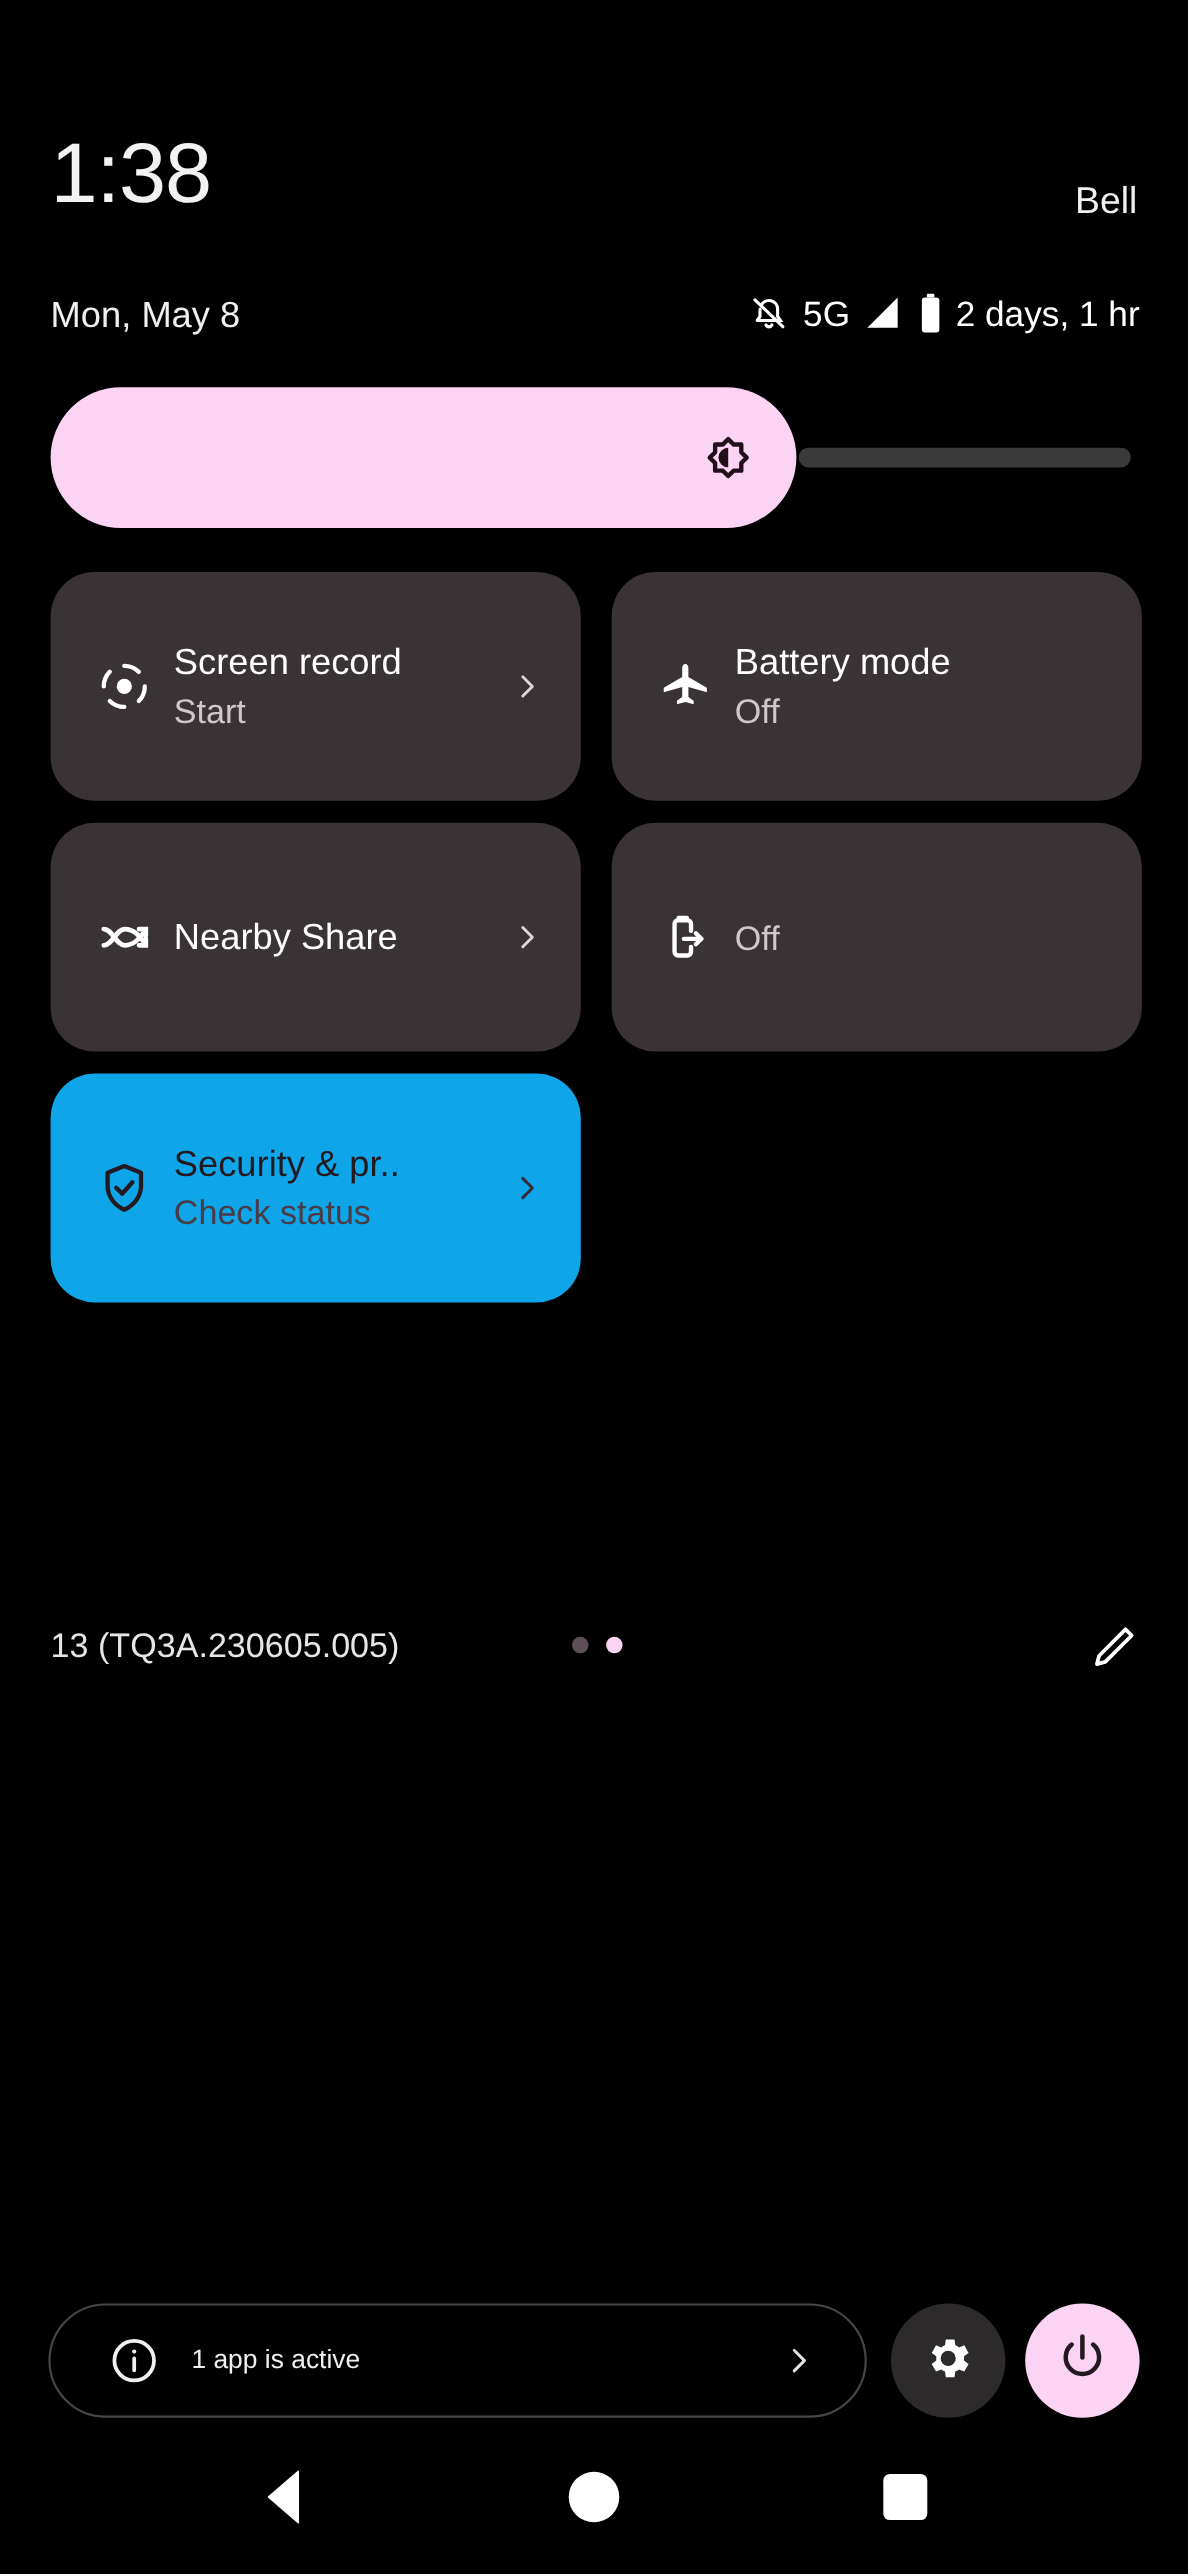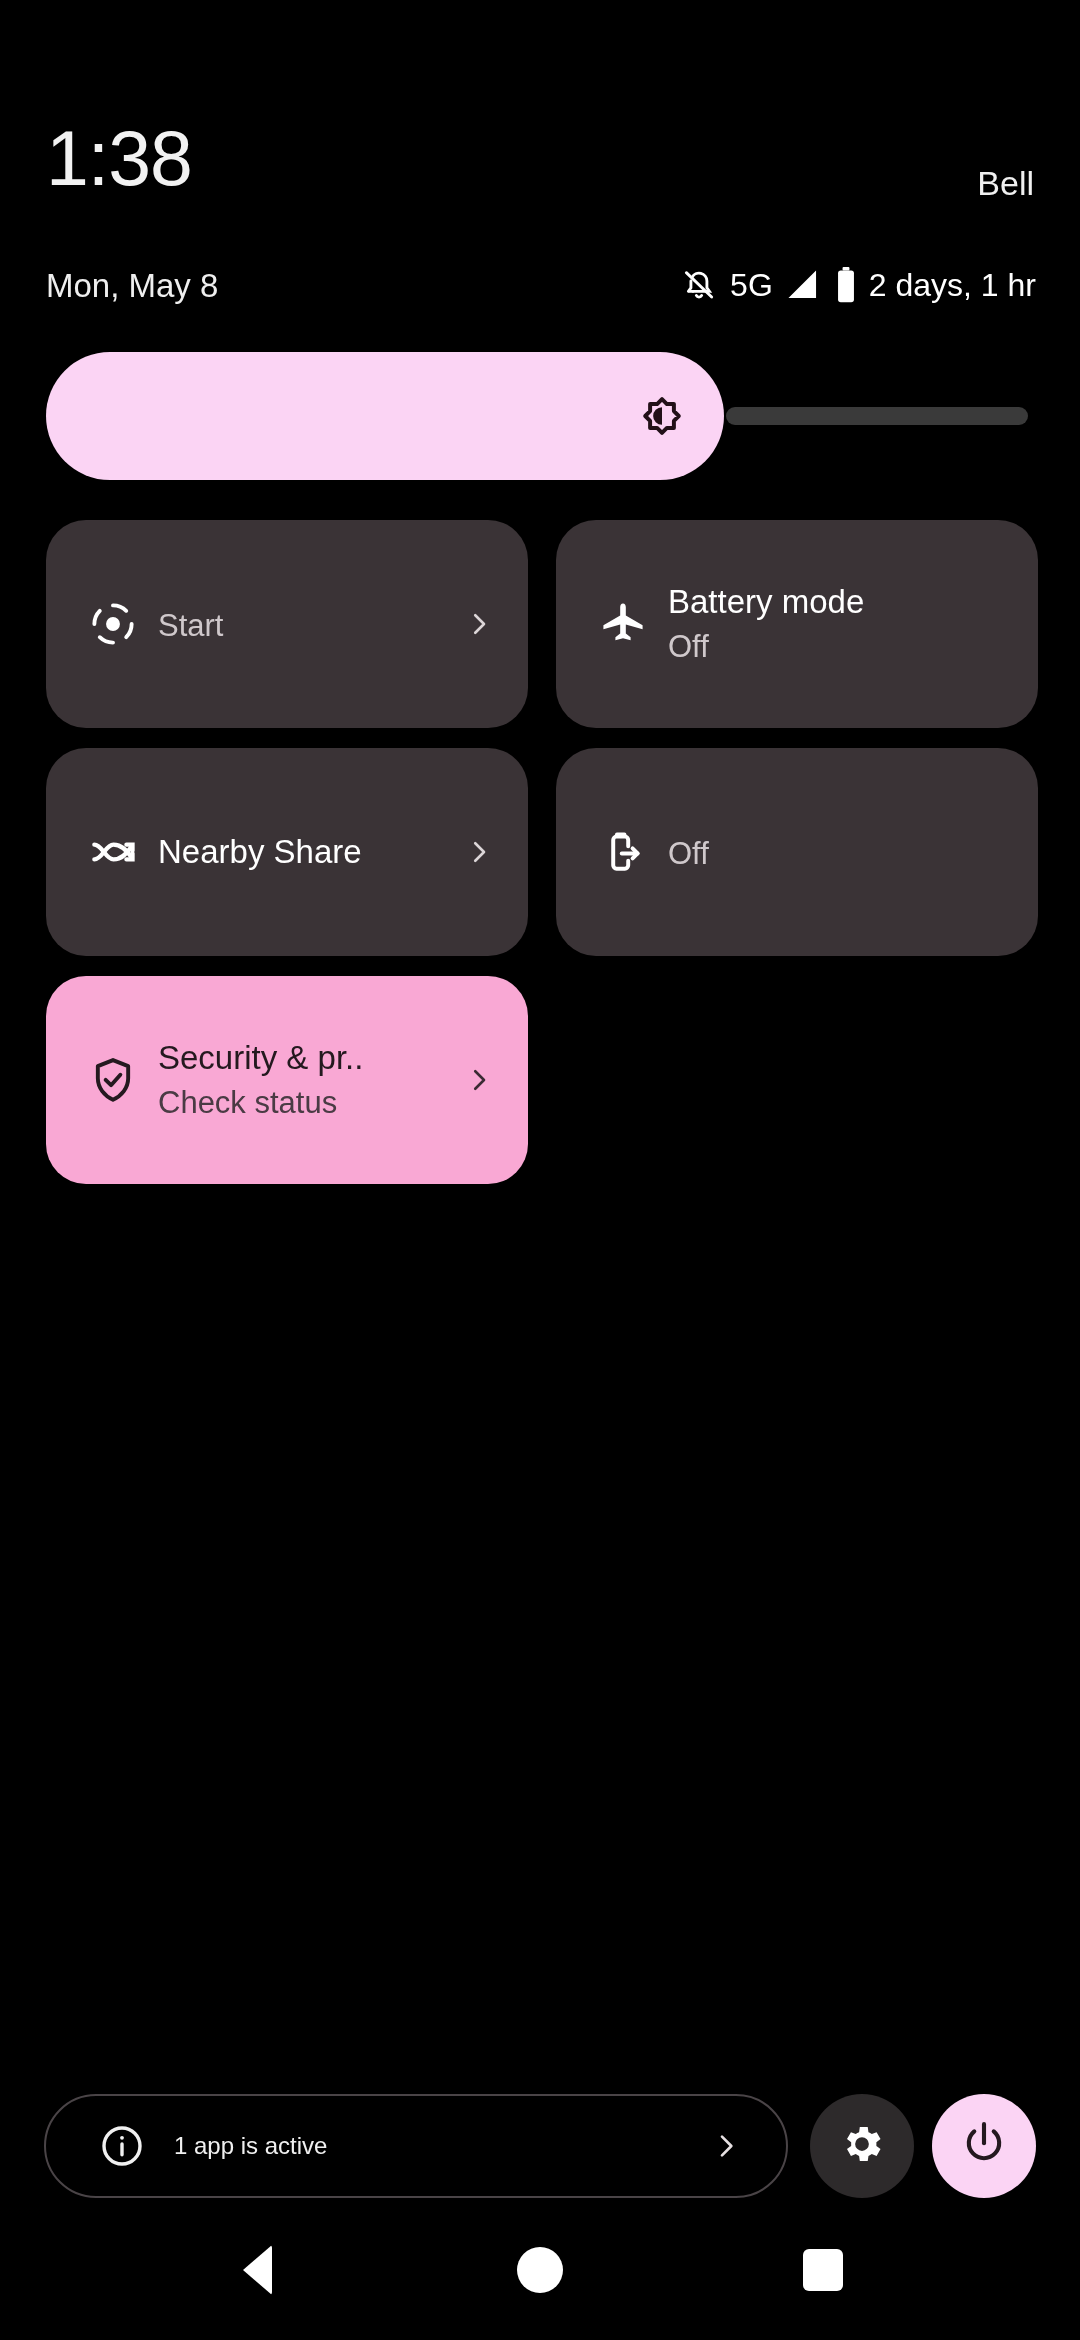--- a/index.html
+++ b/index.html
@@ -140,21 +140,21 @@
     background: #3a3336;
     box-sizing: border-box;
     display: flex;
     align-items: center;
   }
   .tile.col-l { left: 0; }
   .tile.col-r { left: 510px; }
   .tile.row-1 { top: 0; }
   .tile.row-2 { top: 228px; }
   .tile.row-3 { top: 456px; }
-  .tile.accent { background: #f9a8d4; }
+  .tile.accent { background: #0ea5e9; }
 
   .tile-icon {
     position: absolute;
     left: 40px;
     top: 50%;
     transform: translateY(-50%);
     width: 54px;
     height: 54px;
     display: flex;
     align-items: center;
@@ -397,20 +397,21 @@
       <div class="tile-icon">
         <svg width="52" height="52" viewBox="0 0 24 24" fill="none" stroke="#ffffff" stroke-width="1.8" stroke-linecap="round">
           <circle cx="12" cy="12" r="3.2" fill="#ffffff" stroke="none"></circle>
           <path d="M12 3.4 a8.6 8.6 0 0 1 6.1 2.5"></path>
           <path d="M20.6 12 a8.6 8.6 0 0 1 -2.5 6.1"></path>
           <path d="M12 20.6 a8.6 8.6 0 0 1 -6.1 -2.5"></path>
           <path d="M3.4 12 a8.6 8.6 0 0 1 2.5 -6.1"></path>
         </svg>
       </div>
       <div class="tile-text">
+        <div class="tile-title">Screen record</div>
         <div class="tile-sub">Start</div>
       </div>
       <div class="tile-chevron">
         <svg width="30" height="30" viewBox="0 0 24 24" fill="none" stroke="#dcd6d8" stroke-width="2.1" stroke-linecap="round" stroke-linejoin="round">
           <path d="M9 5 16 12 9 19"></path>
         </svg>
       </div>
     </div>
 
     <div class="tile col-r row-1">
@@ -470,20 +471,32 @@
         <div class="tile-sub">Check status</div>
       </div>
       <div class="tile-chevron">
         <svg width="30" height="30" viewBox="0 0 24 24" fill="none" stroke="#3b2a33" stroke-width="2.1" stroke-linecap="round" stroke-linejoin="round">
           <path d="M9 5 16 12 9 19"></path>
         </svg>
       </div>
     </div>
   </div>
 
+  <div class="meta">
+    <div class="build">13 (TQ3A.230605.005)</div>
+    <div class="pager">
+      <span class="dot"></span>
+      <span class="dot active"></span>
+    </div>
+    <div class="edit-btn">
+      <svg width="48" height="48" viewBox="0 0 24 24" fill="none" stroke="#ffffff" stroke-width="1.7" stroke-linecap="round" stroke-linejoin="round">
+        <path d="M17.6 3.6 20.4 6.4 8.4 18.4 4.6 19.4 5.6 15.6 Z"></path>
+      </svg>
+    </div>
+  </div>
 
   <div class="bottombar">
     <div class="apps-pill">
       <span class="apps-info-icon">
         <svg width="48" height="48" viewBox="0 0 24 24" fill="none" stroke="#f0f0f0" stroke-width="1.7" stroke-linecap="round">
           <circle cx="12" cy="12" r="9"></circle>
           <path d="M12 11 V16.4"></path>
           <circle cx="12" cy="7.9" r="0.95" fill="#f0f0f0" stroke="none"></circle>
         </svg>
       </span>

